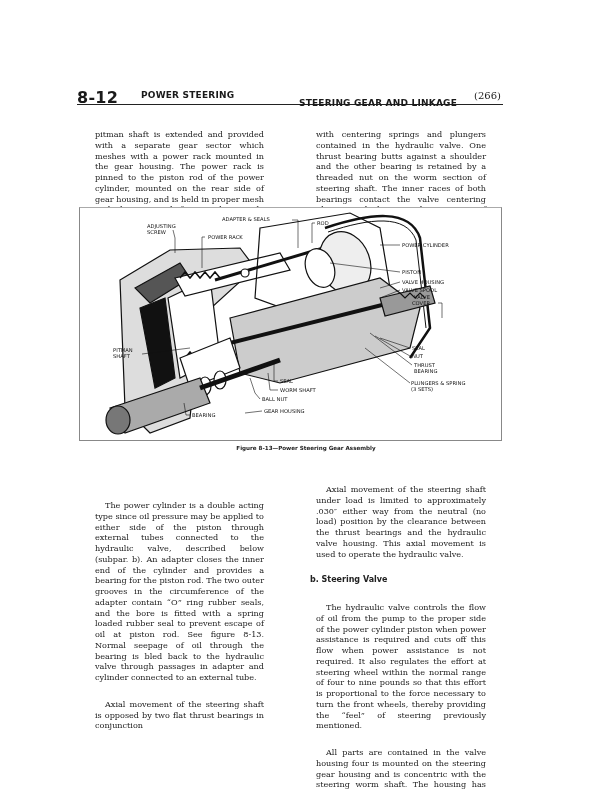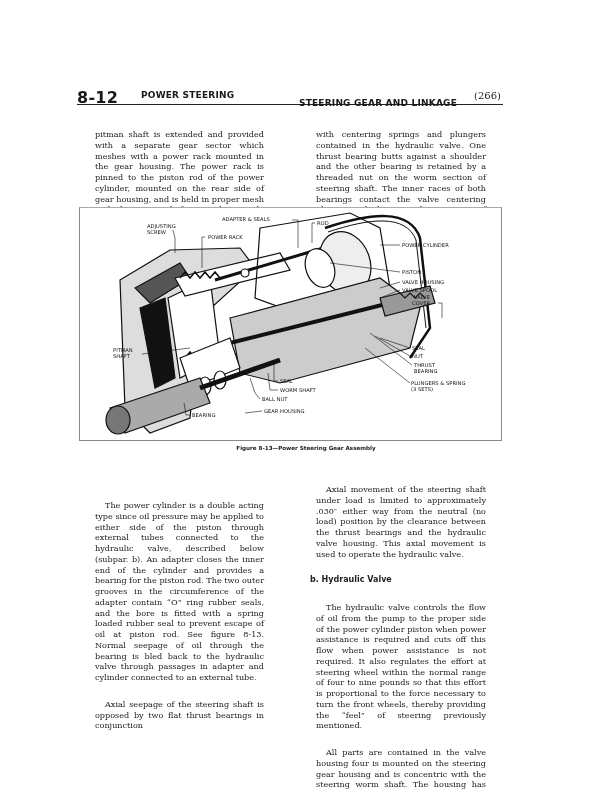--- a/index.html
+++ b/index.html
@@ -129,21 +129,21 @@
     <text class="lbl" x="182" y="193">BALL NUT</text>
     <text class="lbl" x="184" y="205">GEAR HOUSING</text>
     <text class="lbl" x="112" y="209">BEARING</text>
   </svg>
 </div>
 
 <div class="caption">Figure 8-13—Power Steering Gear Assembly</div>
 
 <div class="col bot-left">
   <p class="ind">The power cylinder is a double acting type since oil pressure may be applied to either side of the piston through external tubes connected to the hydraulic valve, described below (subpar. b). An adapter closes the inner end of the cylinder and provides a bearing for the piston rod. The two outer grooves in the circumference of the adapter contain “O” ring rubber seals, and the bore is fitted with a spring loaded rubber seal to prevent escape of oil at piston rod. See figure 8-13. Normal seepage of oil through the bearing is bled back to the hydraulic valve through passages in adapter and cylinder connected to an external tube.</p>
-  <p class="ind">Axial seepage of the steering shaft is opposed by two flat thrust bearings in conjunction</p>
+  <p class="ind">Axial movement of the steering shaft is opposed by two flat thrust bearings in conjunction</p>
 </div>
 
 <div class="col bot-right">
   <p class="ind">Axial movement of the steering shaft under load is limited to approximately .030″ either way from the neutral (no load) position by the clearance between the thrust bearings and the hydraulic valve housing. This axial movement is used to operate the hydraulic valve.</p>
-  <p class="subhead">b.  Hydraulic  Valve</p>
+  <p class="subhead">b.  Steering  Valve</p>
   <p class="ind">The hydraulic valve controls the flow of oil from the pump to the proper side of the power cylinder piston when power assistance is required and cuts off this flow when power assistance is not required. It also regulates the effort at steering wheel within the normal range of four to nine pounds so that this effort is proportional to the force necessary to turn the front wheels, thereby providing the “feel” of steering previously mentioned.</p>
   <p class="ind">All parts are contained in the valve housing four is mounted on the steering gear housing and is concentric with the steering worm shaft. The housing has one central annular groove con-</p>
 </div>
 
 </body></html>

